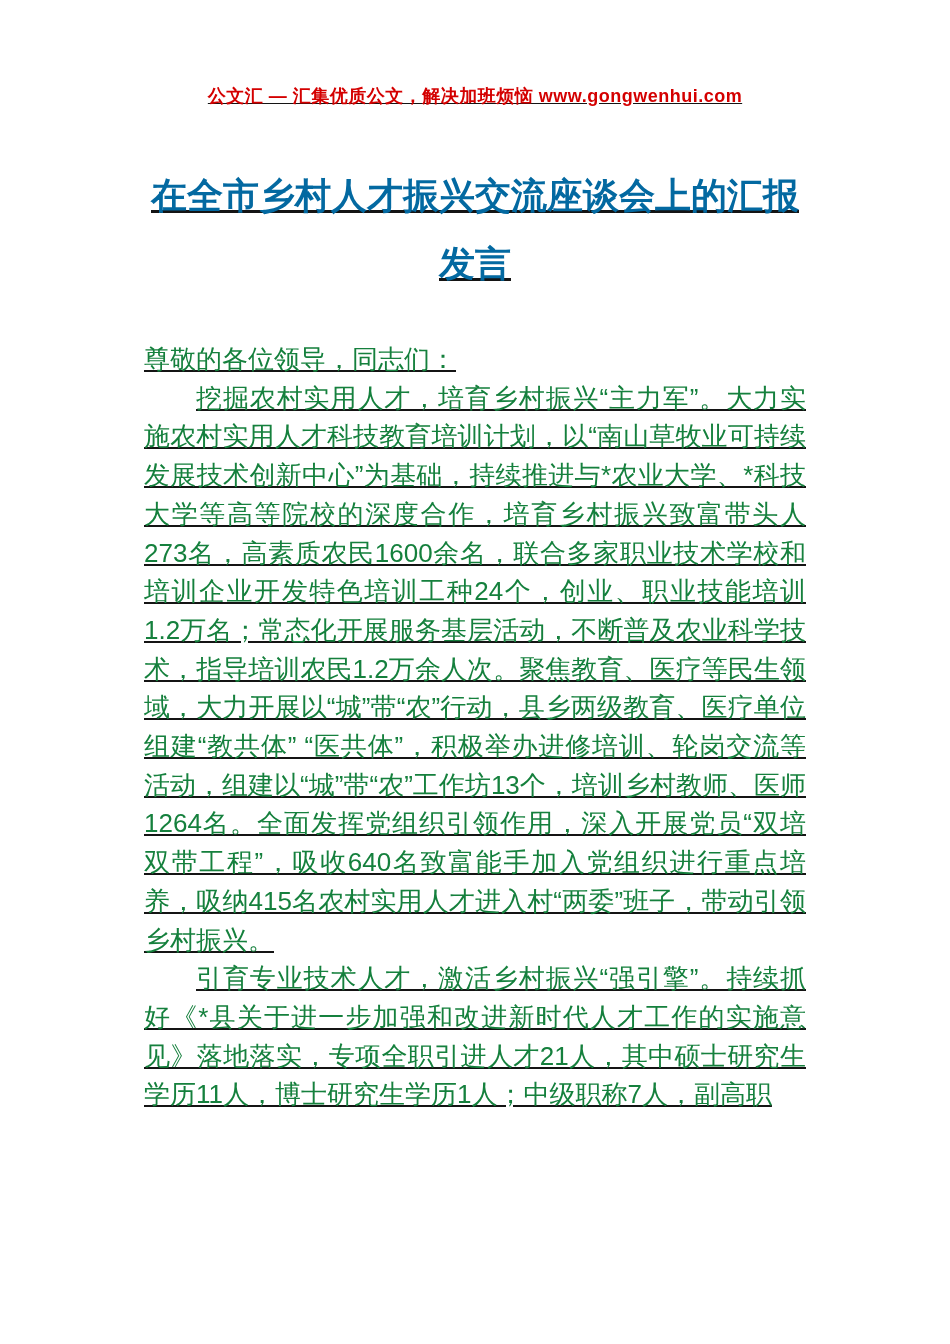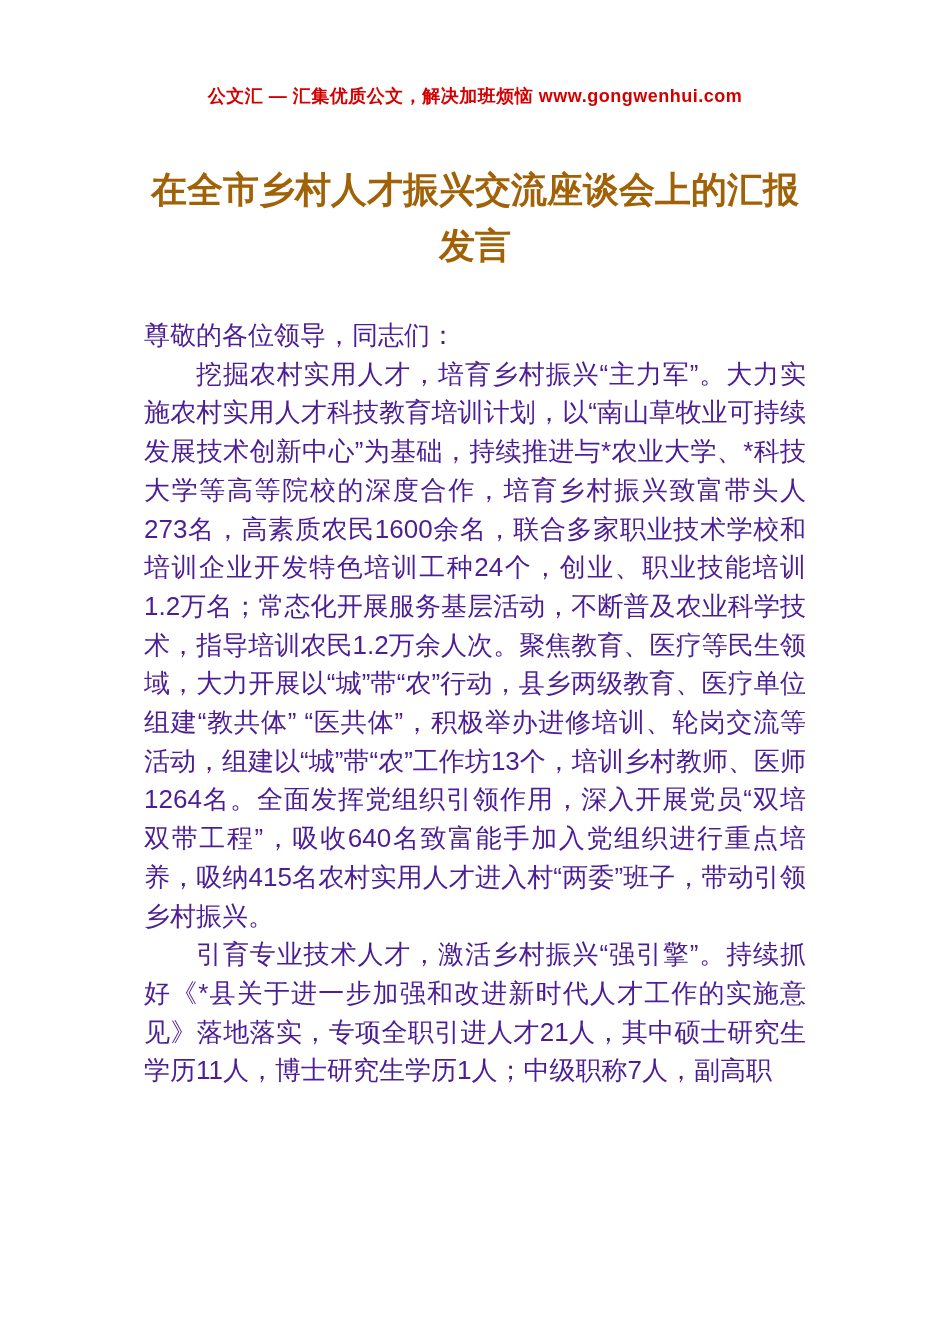--- a/index.html
+++ b/index.html
@@ -13,43 +13,44 @@
     font-family: "Liberation Sans", sans-serif;
     color: #141414;
   }
   .page {
     box-sizing: border-box;
     width: 950px;
     height: 1344px;
     padding: 84px 144px 60px 144px;
     background: #ffffff;
     overflow: hidden;
+    text-decoration: underline;
   }
   .site-header {
     text-align: center;
     color: #d40000;
     font-size: 18px;
     font-weight: bold;
     letter-spacing: 0.5px;
     white-space: nowrap;
   }
   .doc-title {
     margin: 54px 0 0 0;
     text-align: center;
     font-size: 36px;
     font-weight: bold;
-    line-height: 56px;
-    color: #a16207;
+    line-height: 68px;
+    color: #0369a1;
   }
   .doc-body {
     margin-top: 42px;
     font-size: 26px;
     line-height: 38.7px;
     text-align: justify;
-    color: #4c1d95;
+    color: #15803d;
   }
   .doc-body p {
     margin: 0;
     padding: 0;
     text-indent: 2em;
   }
   .doc-body p.salutation {
     text-indent: 0;
   }
 </style>

